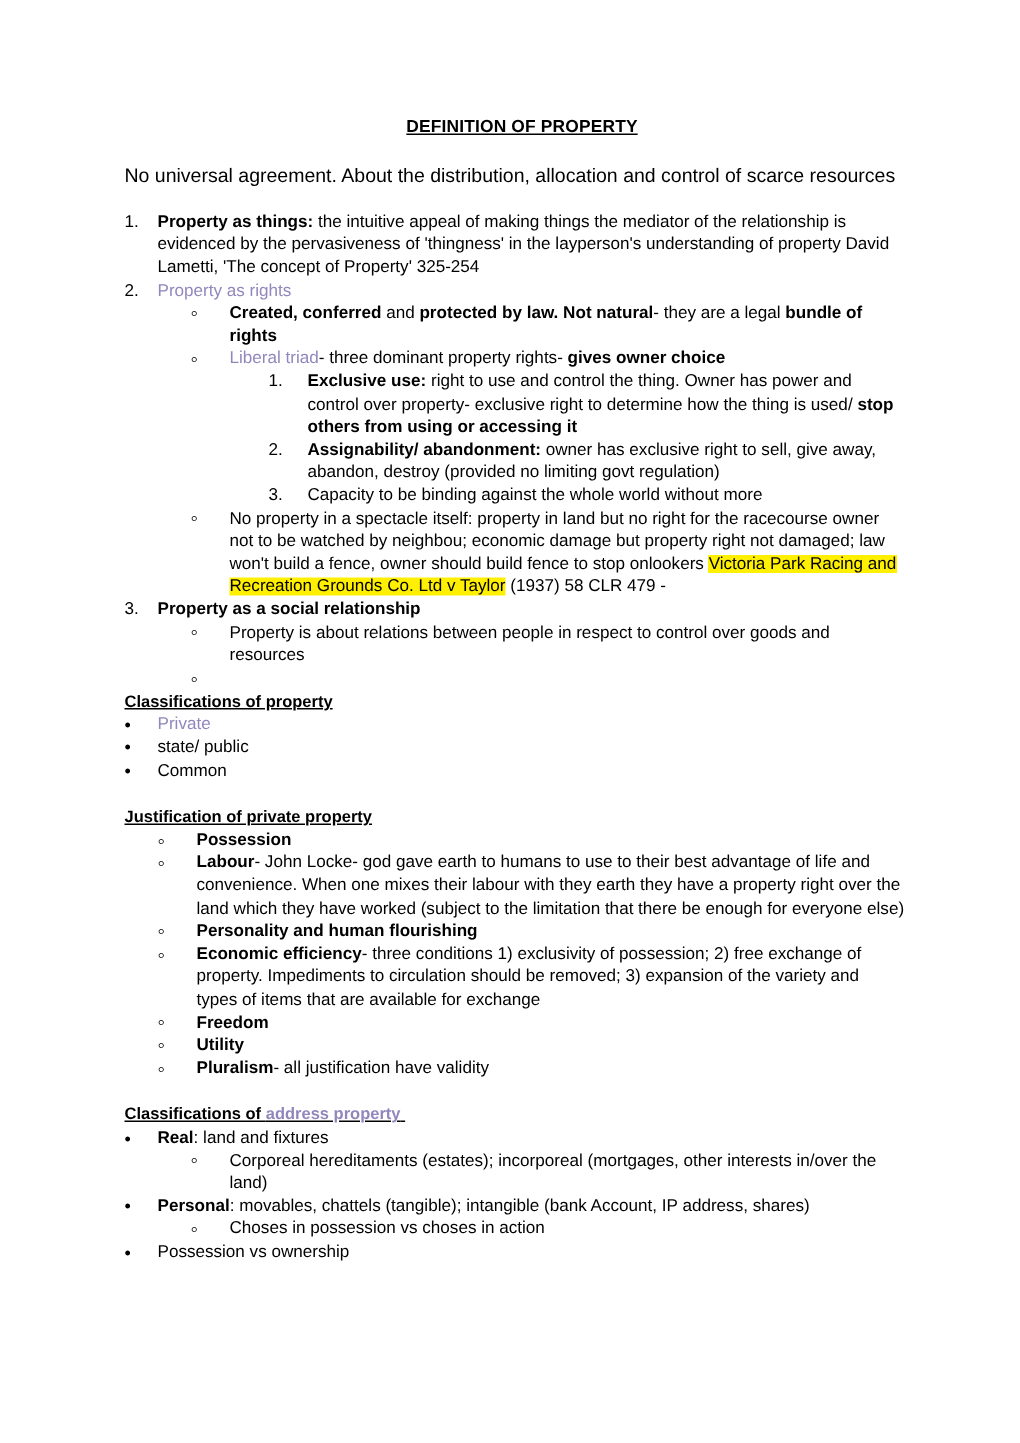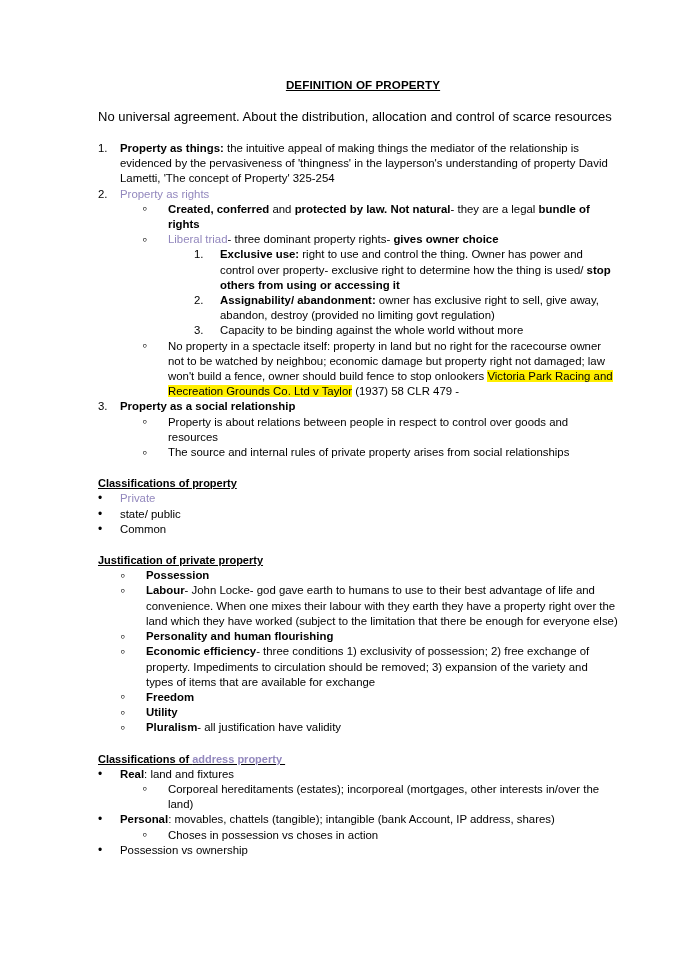--- a/index.html
+++ b/index.html
@@ -11,21 +11,21 @@
     position: relative;
     width: 680px;
     height: 962px;
     background: #ffffff;
     font-family: "Liberation Sans", sans-serif;
     color: #000000;
     overflow: hidden;
   }
   .content {
     position: absolute;
-    left: 98px;
+    left: 83px;
     top: 78px;
     width: 520px;
   }
 
   .doc-title {
     text-align: center;
     font-weight: bold;
     font-size: 11.6px;
     text-decoration: underline;
     letter-spacing: 0.1px;
@@ -182,21 +182,20 @@
         <span class="marker">3.</span>
         <span class="b">Property as a social relationship</span>
 
         <ul class="lvl2">
           <li>
             <span class="marker circ"></span>
             <span>Property is about relations between people in respect to control over goods and resources</span>
           </li>
           <li>
             <span class="marker circ"></span>
-            <span>The source and internal rules of private property arises from social relationships</span>
           </li>
         </ul>
       </li>
 
     </ol>
 
     <div class="section-head gap-before">Classifications of property</div>
     <ul class="discs">
       <li>
         <span class="marker disc"></span>

